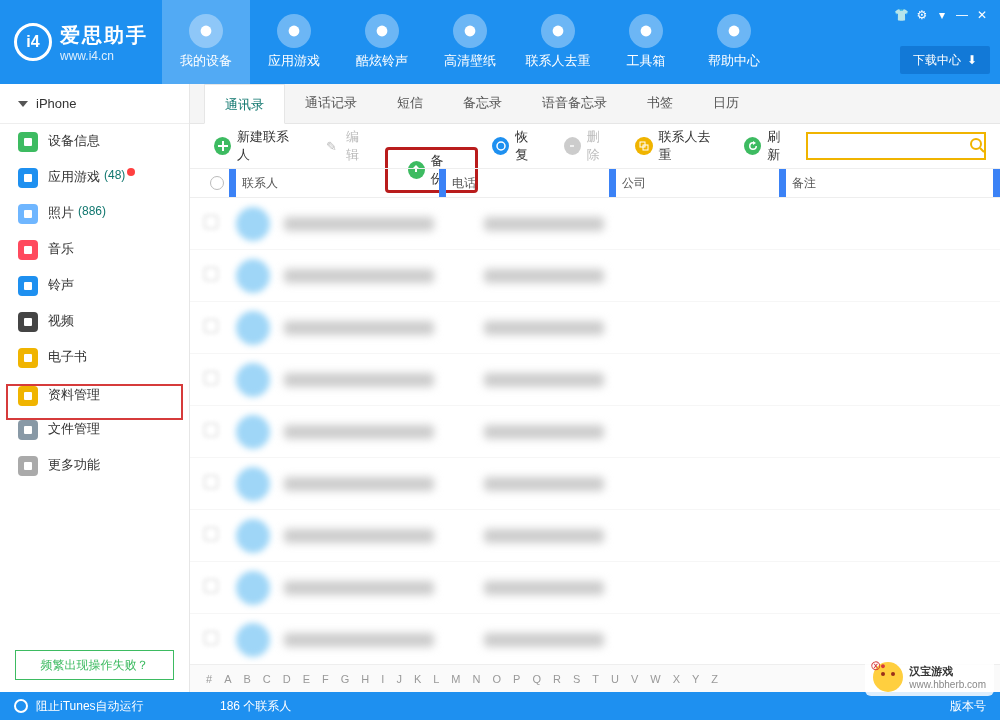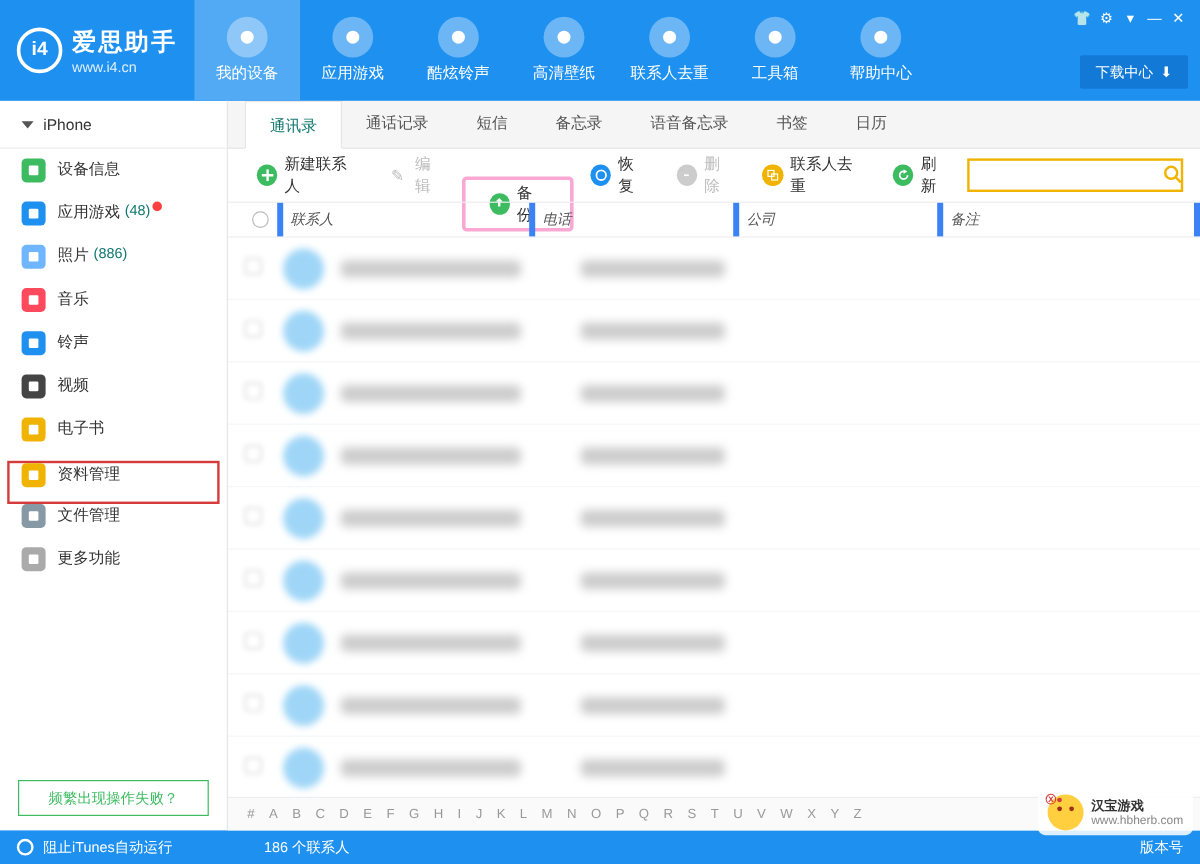--- a/index.html
+++ b/index.html
@@ -35,34 +35,34 @@
     .main { flex:1; display:flex; flex-direction:column; min-width:0; }
     .tabs { height:40px; display:flex; align-items:flex-end; padding-left:14px; border-bottom:1px solid #e6e6e6; background:#f5f5f5; }
     .tab { padding:0 20px; height:40px; line-height:40px; font-size:13px; color:#555; cursor:pointer; }
     .tab.active { background:#fff; border:1px solid #e6e6e6; border-bottom:1px solid #fff; margin-bottom:-1px; color:#0f766e; }
     
     .toolbar { height:44px; display:flex; align-items:center; padding:0 14px; }
     .tool { display:flex; align-items:center; padding:4px 10px; margin-right:4px; cursor:pointer; font-size:13px; color:#333; }
     .tool.disabled { color:#bbb; }
     .tool .tico { width:18px; height:18px; border-radius:50%; margin-right:6px; display:flex; align-items:center; justify-content:center; }
     .tool svg { width:10px; height:10px; fill:#fff; }
-    .tool.highlight { border:3px solid #f9a8d4; border-radius:4px; padding:2px 20px;margin-top:48px; }
+    .tool.highlight { border:3px solid #b91c1c; border-radius:4px; padding:2px 20px;margin-top:48px; }
     .spacer { flex:1; }
     .search { width:180px; height:28px; border:2px solid #f0b400; display:flex; align-items:center; padding:0 6px; }
     .search input { flex:1; border:0; outline:0; font-size:12px; background:transparent; }
     .search .sico2 { color:#f0b400; }
     
     .thead { height:30px; display:flex; align-items:center; border-top:1px solid #eee; border-bottom:1px solid #eee; font-size:12px; color:#555; padding-left:14px; }
     .thead .chk { width:32px; }
     .thead .chk span { width:14px; height:14px; border:1px solid #bbb; border-radius:50%; display:inline-block; }
     .col-contact { width:210px; }
     .col-phone { width:170px; }
     .col-company { width:170px; }
     .col-remark { flex:1; }
-    .thead > div { border-right:5px solid #3b82f6; padding-left:6px; height:100%; display:flex; align-items:center;font-style:italic; }
+    .thead > div { border-right:7px solid #3b82f6; padding-left:6px; height:100%; display:flex; align-items:center; }
     .rows { flex:1; overflow:hidden; }
     .row { height:52px; display:flex; align-items:center; padding-left:14px; border-bottom:1px solid #f6f6f6; }
     .row .chk { width:32px; filter:blur(2px); }
     .row .chk span { width:14px; height:14px; border:1px solid #ccc; border-radius:2px; display:inline-block; }
     .row .av { width:34px; height:34px; border-radius:50%; background:#9fd6f7; margin-right:14px; filter:blur(3px); }
     .row .name { width:150px; height:14px; background:#ccc; border-radius:4px; filter:blur(4px); }
     .row .ph { width:120px; height:14px; background:#ccc; border-radius:4px; margin-left:50px; filter:blur(4px); }
     
     .alpha { height:28px; display:flex; align-items:center; padding-left:10px; background:#fafafa; border-top:1px solid #eee; font-size:11px; color:#999; }
     .alpha span { padding:0 6px; cursor:pointer; }

